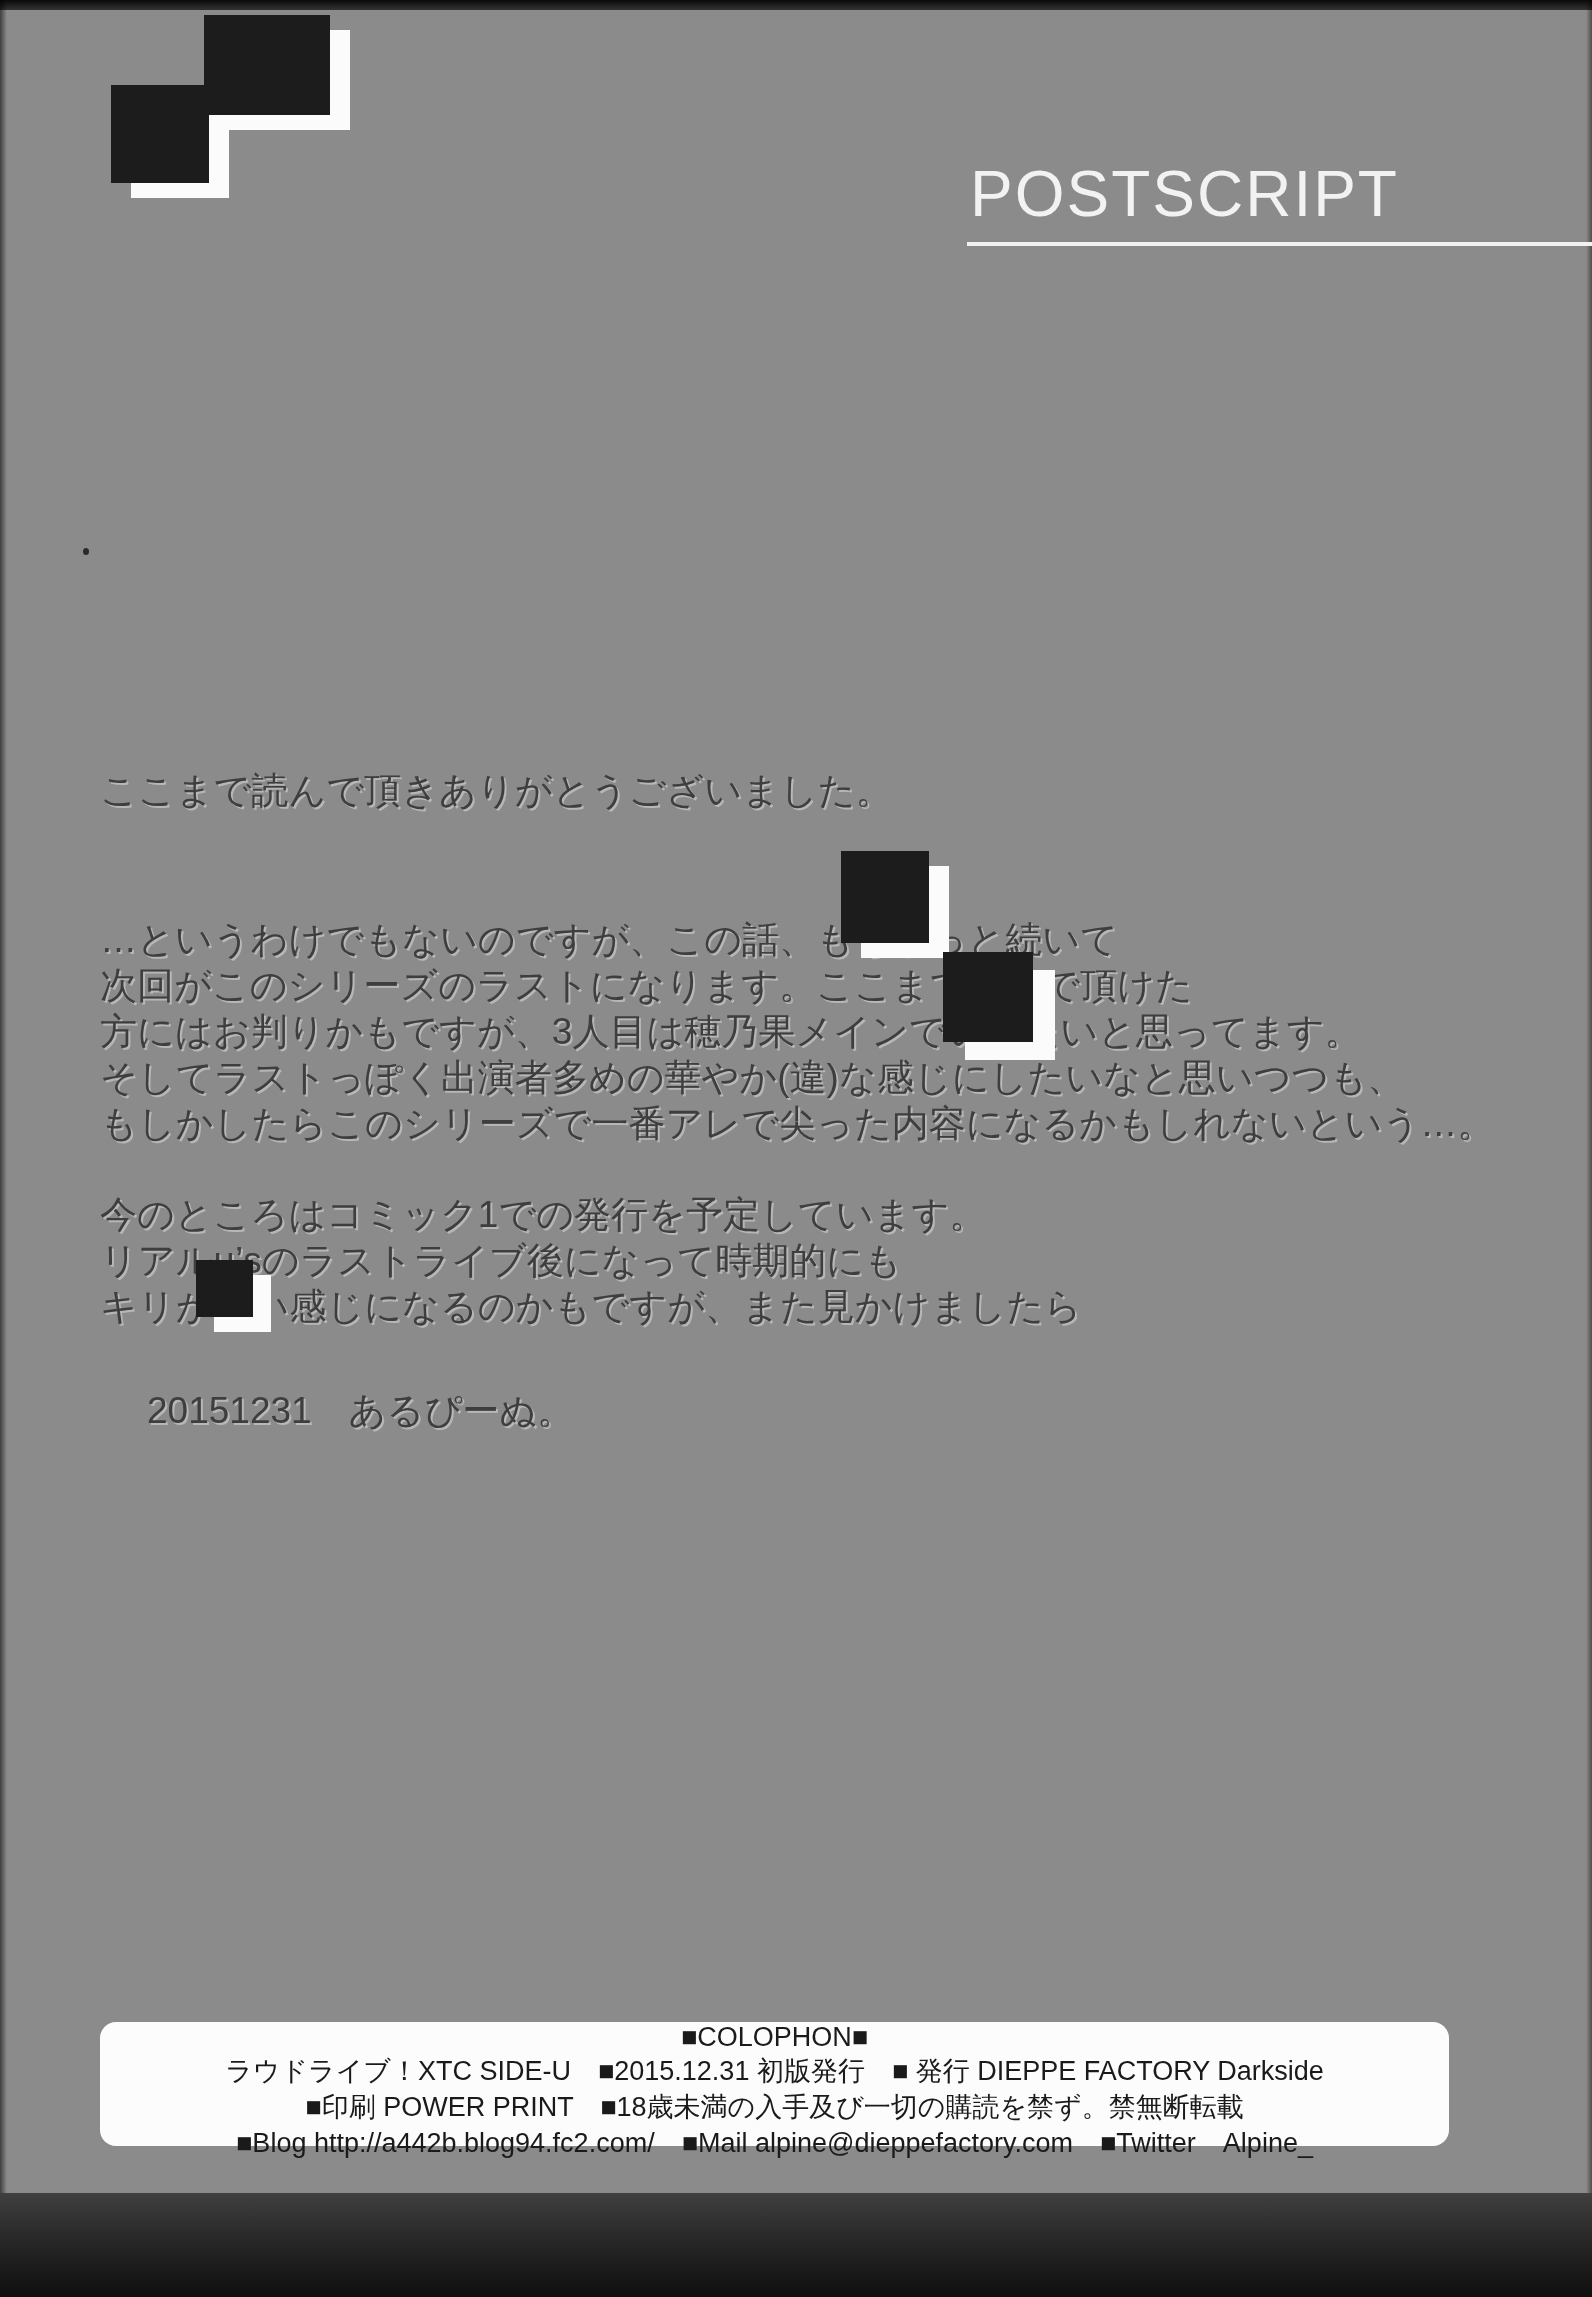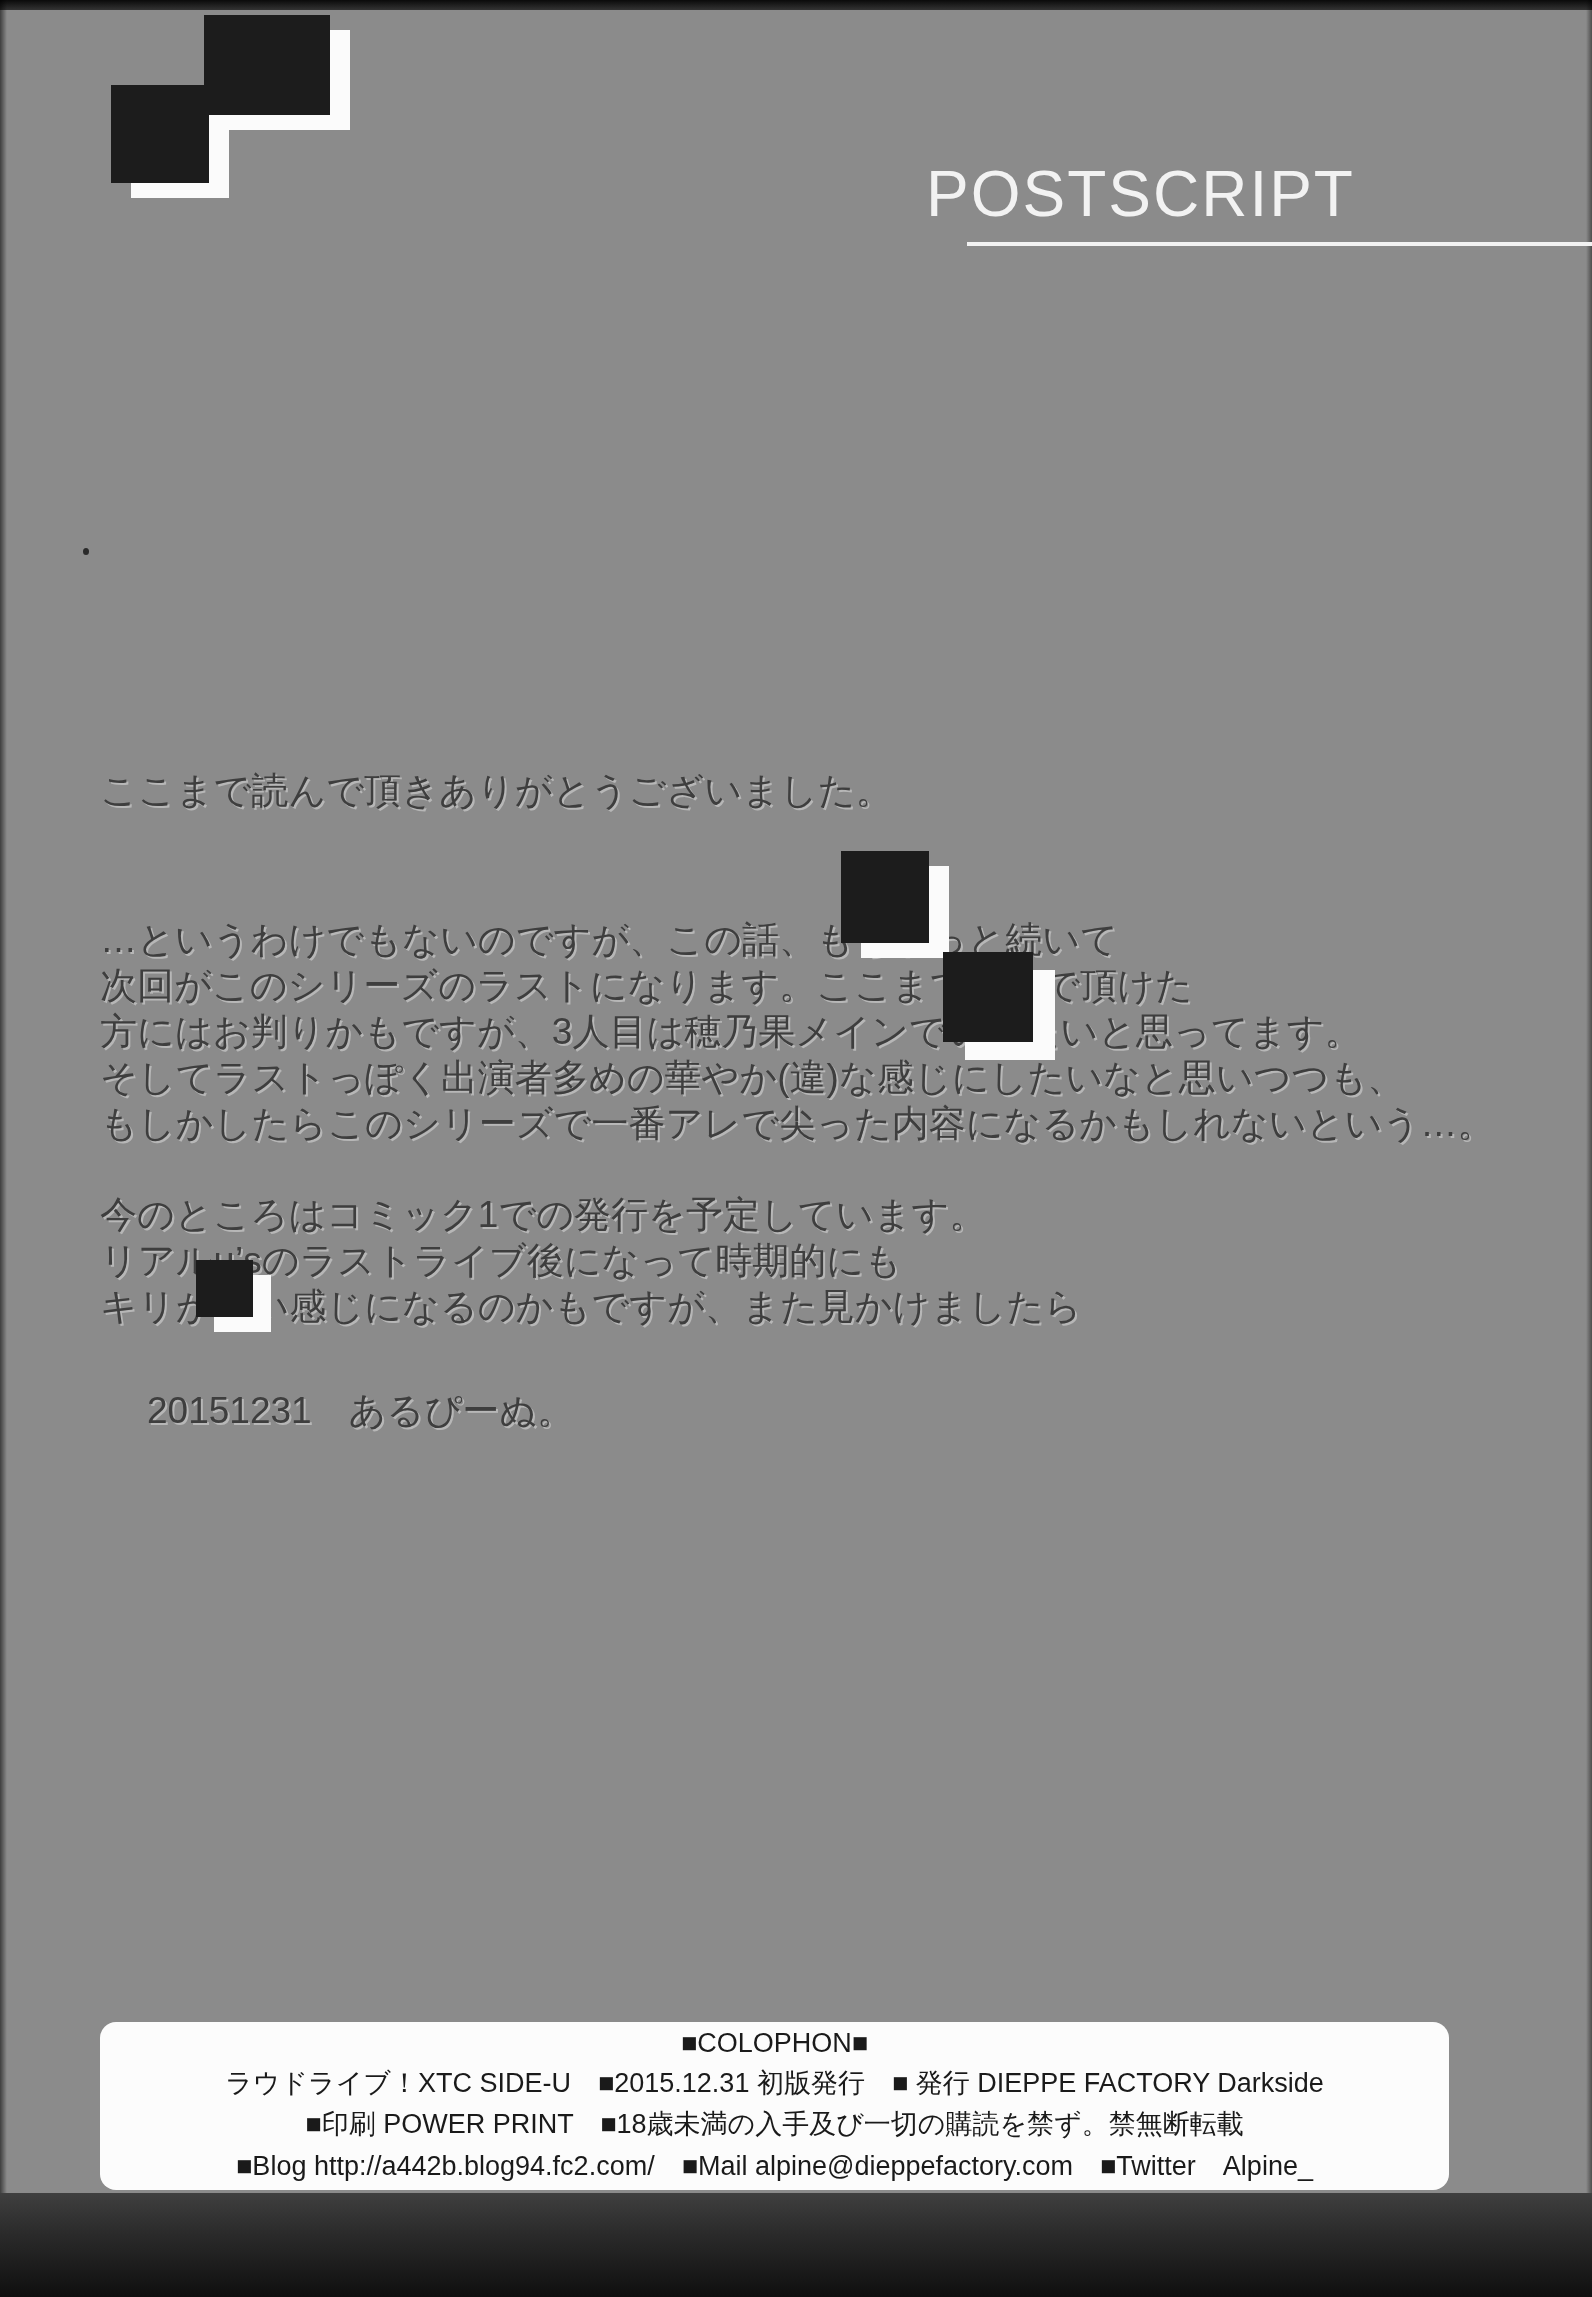--- a/index.html
+++ b/index.html
@@ -21,21 +21,21 @@
   .edge-right{position:absolute;right:0;top:0;width:6px;height:100%;
     background:linear-gradient(270deg,rgba(0,0,0,.45),rgba(0,0,0,0));}
   .edge-bottom{position:absolute;left:0;top:2193px;width:100%;height:104px;
     background:linear-gradient(180deg,#3f3f3f 0%,#2a2a2a 40%,#0f0f0f 100%);}
   
   .sq{position:absolute;}
   .sq.black{background:#1c1c1c;}
   .sq.white{background:#fbfbfb;}
   
   .title{
-    position:absolute;left:926px;top:157px;
+    position:absolute;left:970px;top:157px;
     color:#f2f2f2;
     font-size:64px;font-weight:300;letter-spacing:2px;
     white-space:nowrap;
   }
   .title-underline{
     position:absolute;left:967px;right:0;top:242px;height:4px;
     background:#f2f2f2;
   }
   
   .jp-block{position:absolute;left:100px;}
@@ -43,21 +43,21 @@
     color:#3e3e3e;
     font-size:37px;
     line-height:46px;
     white-space:nowrap;
     text-shadow:2px 2px 0 rgba(255,255,255,.38);
   }
   .speck{position:absolute;left:83px;top:548px;width:6px;height:7px;
     background:#2a2a2a;border-radius:50%;}
   
   .colophon{
-    position:absolute;left:100px;top:2022px;width:1349px;height:168px;
+    position:absolute;left:100px;top:2022px;width:1349px;height:124px;
     background:#fcfcfc;border-radius:16px;
     display:flex;flex-direction:column;justify-content:space-evenly;align-items:center;
   }
   .colo-line{
     color:#1a1a1a;font-size:27px;white-space:nowrap;
   }
 </style>
 </head>
 <body>
 

